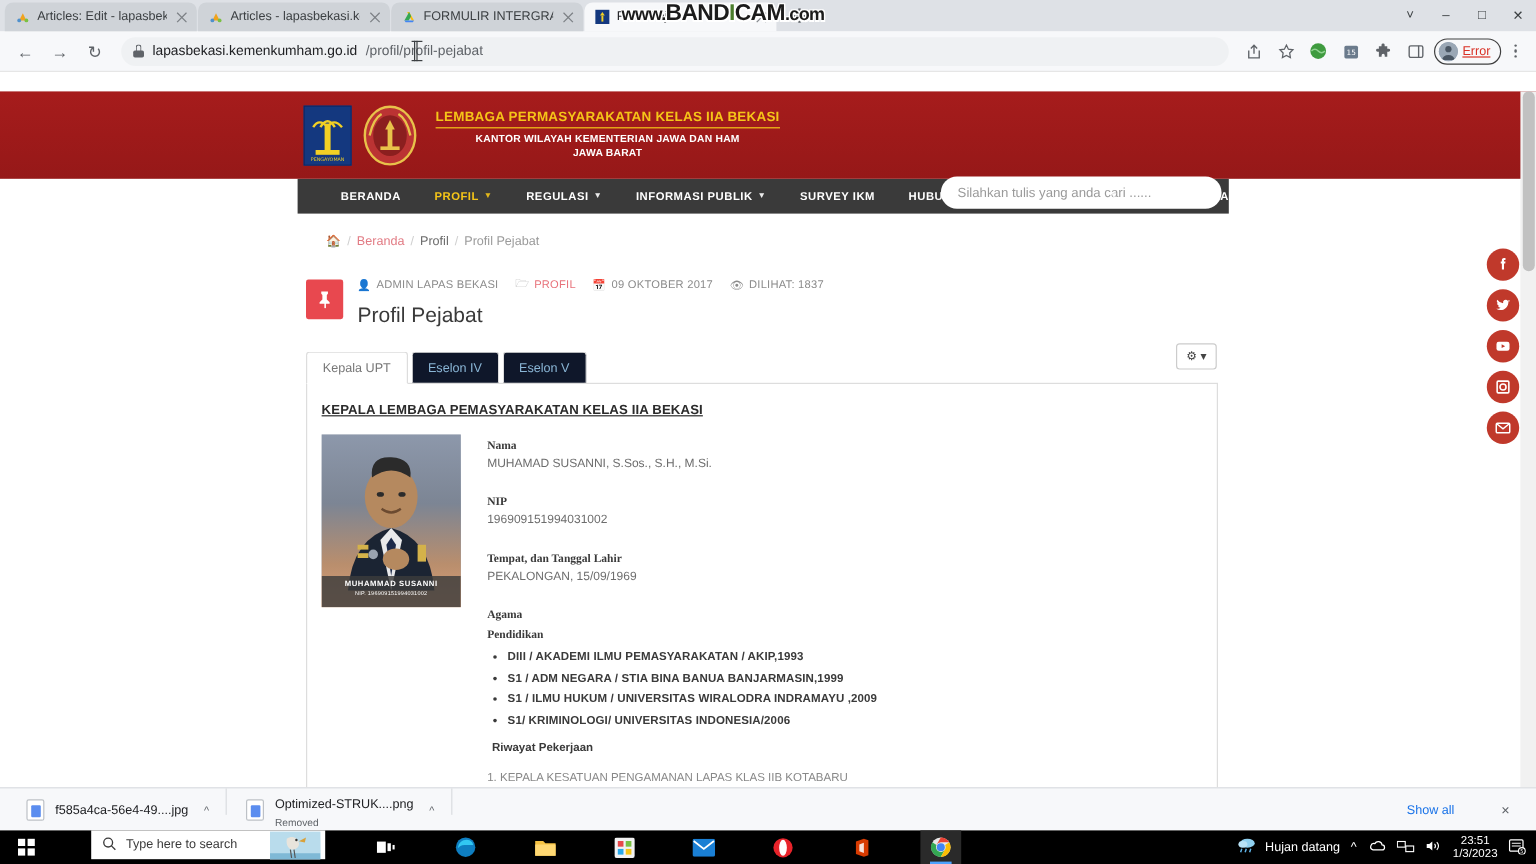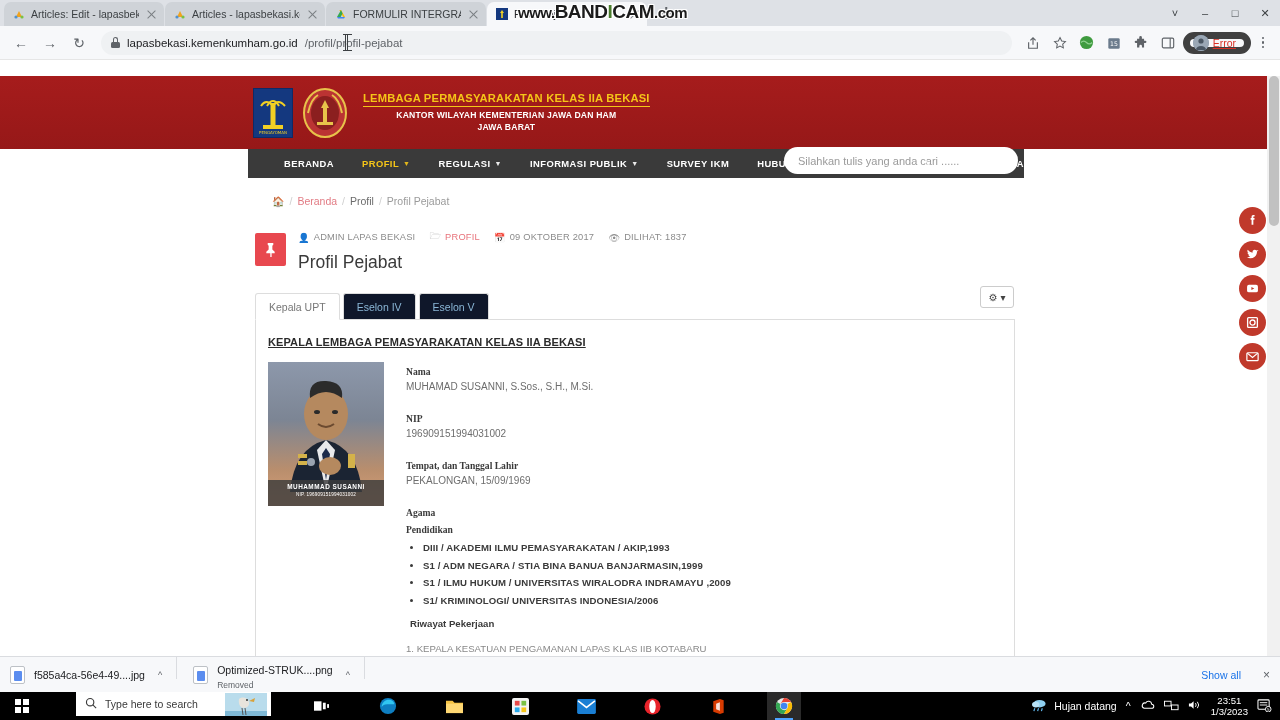--- a/index.html
+++ b/index.html
@@ -78,21 +78,21 @@
     position: absolute; left: 244px; top: 3px; width: 1px; height: 17px;
     border-left: 1px solid #3c4043; border-right: 1px solid #3c4043; box-sizing: content-box;
   }
   .caret-i:before, .caret-i:after {
     content: ""; position: absolute; left: -3px; width: 9px; height: 1px; background: #3c4043;
   }
   .caret-i:before { top: 0; }
   .caret-i:after { bottom: 0; }
   .tb-ico { width: 24px; height: 24px; display: flex; align-items: center; justify-content: center; color: #5f6368; }
   .profile-pill {
-    display: flex; align-items: center; gap: 4px; border: 7px solid #404040;
+    display: flex; align-items: center; gap: 4px; border: 1px solid #404040;
     border-radius: 13px; height: 22px; padding: 0 8px 0 3px; color: #d93025; font-size: 10.5px; text-decoration: underline;
   }
   .avatar-sm { width: 16px; height: 16px; border-radius: 50%; background: #8a9bae; overflow: hidden; }
   .kebab { width: 18px; display: flex; flex-direction: column; align-items: center; gap: 2px; }
   .kebab i { width: 2.5px; height: 2.5px; background: #5f6368; border-radius: 50%; display: block; }
 
   
   .viewport {
     position: absolute; left: 0; top: 76px; width: 1280px; height: 596px;
     background: #fff; overflow: hidden;
@@ -203,36 +203,36 @@
   }
   .soc {
     width: 27px; height: 27px; border-radius: 50%; background: #c0392b;
     display: flex; align-items: center; justify-content: center; color: #fff;
   }
 
   
   .shelf {
     position: absolute; left: 0; top: 656px; width: 1280px; height: 36px;
     background: #f7f8fa; border-top: 1px solid #dadce0; display: flex; 
-    padding: 0 0;
+    padding: 0 12px;
   }
   .dl-item { display: flex; align-items: center; gap: 9px; height: 36px; padding: 0 8px 0 10px; }
   .dl-ico {
     width: 15px; height: 18px; background: #fff; border: 1px solid #bdc1c6; border-radius: 2px;
     position: relative; flex: 0 0 15px;
   }
   .dl-ico:after {
     content: ""; position: absolute; left: 3px; top: 4px; width: 8px; height: 10px;
     background: #5b8def; border-radius: 1px;
   }
   .dl-name { font-size: 10.5px; color: #202124; }
   .dl-sub { font-size: 8.5px; color: #5f6368; margin-top: 2px; }
   .dl-caret { font-size: 9px; color: #5f6368; margin-left: 4px; }
   .dl-div { width: 1px; height: 22px; background: #dadce0; margin: 0 6px; }
-  .shelf-right { margin-left: auto; display: flex; align-items: center; gap: 10px; padding-right: 6px; }
+  .shelf-right { margin-left: auto; display: flex; align-items: center; gap: 27px; padding-right: 6px; }
   .showall { font-size: 10.5px; color: #1a73e8; padding: 4px 8px; border-radius: 4px; }
   .shelf-x { font-size: 12px; color: #5f6368; padding: 0 4px; }
 
   
   .taskbar {
     position: absolute; left: 0; top: 692px; width: 1280px; height: 28px;
     background: #000; display: flex;  gap: 32px;
   }
   .start { width: 44px; height: 28px; display: flex; align-items: center; justify-content: center; }
   .winlogo { width: 14px; height: 14px; display: grid; grid-template-columns: 1fr 1fr;

